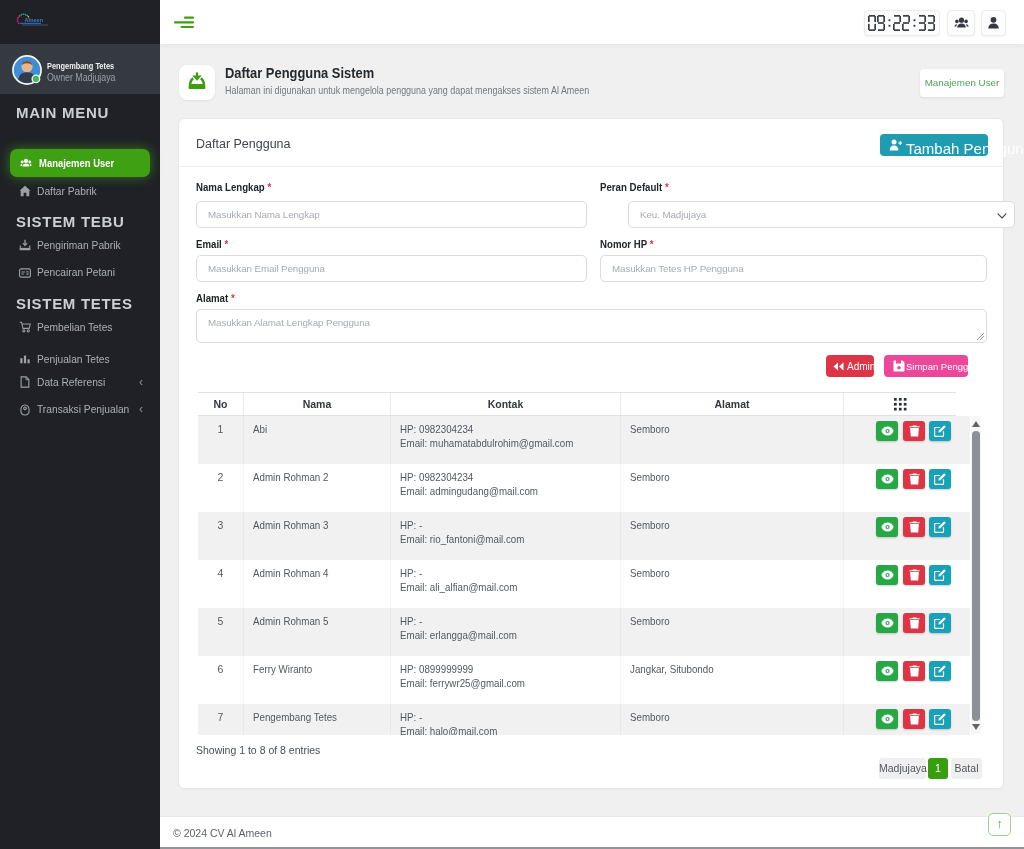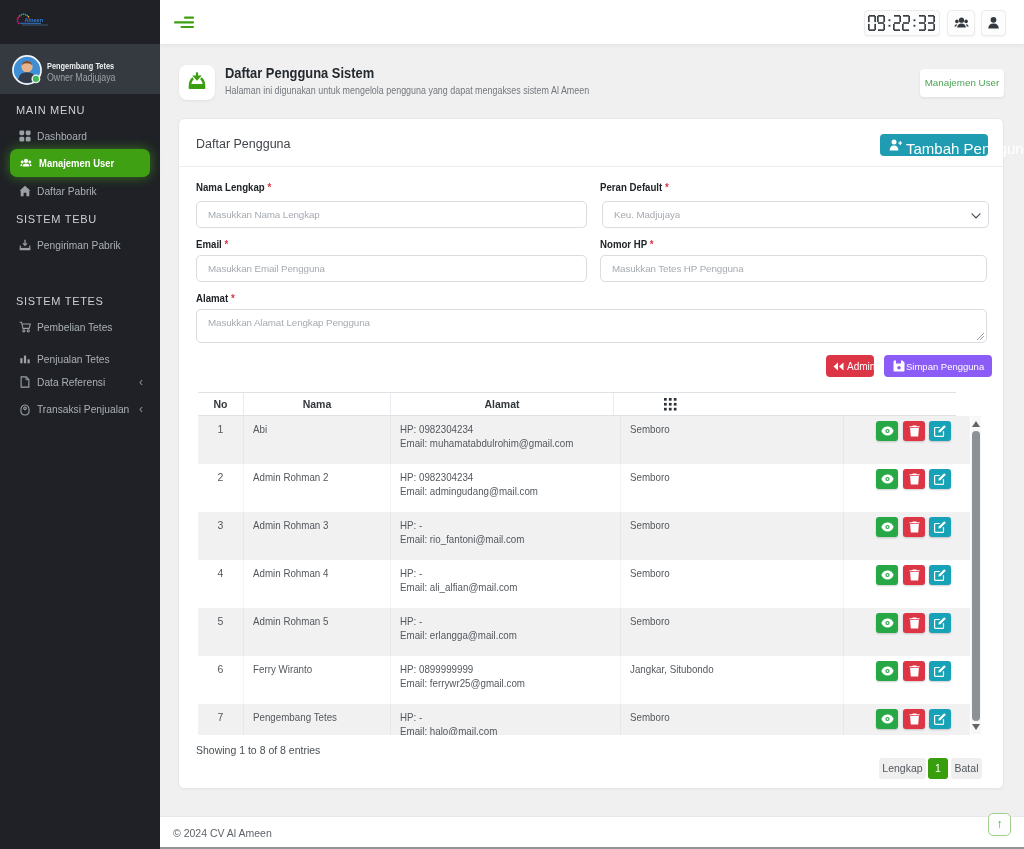--- a/index.html
+++ b/index.html
@@ -4,42 +4,42 @@
 <style>
 * { margin:0; padding:0; box-sizing:border-box; }
 html,body { width:1024px; height:849px; overflow:hidden; }
 body { font-family:"Liberation Sans", sans-serif; background:#f0f0f1; position:relative; }
 .abs { position:absolute; }
 
 #sidebar { position:absolute; left:0; top:0; width:160px; height:849px; background:#1f2126; z-index:5; }
 #profile { position:absolute; left:0; top:44px; width:160px; height:50px; background:#343a40; }
 .avatar-wrap { position:absolute; left:12px; top:11px; width:30px; height:30px; }
 .mi { position:absolute; left:0; width:160px; height:28px; }
-.mi .lab { position:absolute; left:16px; top:9px; font-size:11px; font-weight:normal; letter-spacing:.7px; color:#ccd0d3; }
+.mi .lab { position:absolute; left:16px; top:9px; font-size:15px; font-weight:bold; letter-spacing:.7px; color:#ccd0d3; }
 .mi .ico { position:absolute; left:19px; top:8px; width:12px; height:12px; }
 .mi .txt { position:absolute; left:37px; top:7.5px; font-size:11px; color:#aab0b5; white-space:nowrap; transform:scaleX(.93); transform-origin:0 0; }
 .mi .chev { position:absolute; right:17px; top:6.5px; font-size:12px; color:#8c9196; }
 .mi.active .box { position:absolute; left:10px; top:0; width:140px; height:28px; background:#3ea012; border-radius:7px; box-shadow:0 0 12px rgba(80,190,30,.55); }
 .mi.active .txt { color:#fff; font-weight:bold; transform:scaleX(.86); transform-origin:0 0; }
 
 #navbar { position:absolute; left:160px; top:0; width:864px; height:44px; background:#fff; box-shadow:0 2px 4px rgba(0,0,0,.05); z-index:3; }
 .nv-box { position:absolute; top:10px; height:26px; background:#fdfdfd; border:1px solid #ececec; border-radius:4px; box-shadow:0 1px 2px rgba(0,0,0,.05); }
 
 #hicon { position:absolute; left:179px; top:65px; width:36px; height:35px; background:#fff; border-radius:8px; box-shadow:0 1px 3px rgba(0,0,0,.07); }
 #htitle { position:absolute; left:225px; top:64px; font-size:15px; font-weight:bold; color:#24292e; transform:scaleX(.86); transform-origin:0 0; white-space:nowrap; }
 #hsub { position:absolute; left:225px; top:84px; font-size:10.5px; color:#73787d; transform:scaleX(.85); transform-origin:0 0; white-space:nowrap; }
 #hbtn { position:absolute; left:920px; top:69px; width:84px; height:28px; background:#fff; border-radius:4px; box-shadow:0 1px 3px rgba(0,0,0,.08); color:#4da455; font-size:9.8px; text-align:center; line-height:28px; }
 
 #card { position:absolute; left:178px; top:118px; width:826px; height:671px; background:#fff; border:1px solid #e7e7e8; border-radius:6px; box-shadow:0 1px 2px rgba(0,0,0,.03); }
 #card-title { position:absolute; left:196px; top:137px; font-size:12.5px; color:#40454a; }
 #divider { position:absolute; left:179px; top:166px; width:824px; height:1px; background:#ededee; }
 .btn { position:absolute; border-radius:4px; color:#fff; font-size:11px; white-space:nowrap; }
 #btn-tambah { left:880px; top:134px; width:108px; height:22px; background:#1f9cb1; font-size:10px; }
 #btn-batal { left:826px; top:355px; width:48px; height:22px; background:#dc3545; font-size:10px; }
-#btn-simpan { left:884px; top:355px; width:108px; height:22px; background:#8b5cf6; font-size:10px; }
+#btn-simpan { left:884px; top:355px; width:84px; height:22px; background:#ec4899; font-size:10px; }
 .lbl { position:absolute; font-size:10.5px; font-weight:bold; color:#212529; transform:scaleX(.92); transform-origin:0 0; white-space:nowrap; }
 .lbl b { color:#dc3545; }
 .inp { position:absolute; background:#fff; border:1px solid #d9dce0; border-radius:5px; font-size:9.8px; letter-spacing:-.1px; color:#a6abb1; padding-left:11px; display:flex; align-items:center; }
 
 #thead { position:absolute; left:198px; top:392px; width:758px; height:24px; border-top:1px solid #dee2e6; border-bottom:1px solid #dee2e6; display:flex; }
 #thead .th { font-size:10.5px; font-weight:bold; color:#33383d; text-align:center; line-height:23px; border-left:1px solid #e9ecef; }
 #thead .th:first-child { border-left:none; }
 #tbody { position:absolute; left:198px; top:416px; width:772px; height:319px; overflow:hidden; }
 .tr { position:absolute; left:0; width:772px; height:48px; }
 .tr.odd { background:#f1f1f2; }
@@ -82,31 +82,20 @@
         <circle cx="25.5" cy="25.5" r="4" fill="#3fba54" stroke="#eef1f4" stroke-width="1.5"></circle>
       </svg>
     </div>
     <div class="abs" style="left:47px;top:16.5px;font-size:9px;font-weight:bold;color:#eef0f2;transform:scaleX(.82);transform-origin:0 0;white-space:nowrap">Pengembang Tetes</div>
     <div class="abs" style="left:47px;top:27.5px;font-size:10px;color:#9aa0a6;transform:scaleX(.88);transform-origin:0 0;white-space:nowrap">Owner Madjujaya</div>
   </div>
 
   <div class="mi" style="top:95px">
       <div class="lab">MAIN MENU</div>
     </div>
-  <div class="mi" style="top:122px">
-    <svg class="ico" viewBox="0 0 14 14">
-        <g fill="#9aa0a6">
-          <rect x="0.5" y="0.5" width="5.6" height="5.6" rx="1.6"></rect>
-          <rect x="7.9" y="0.5" width="5.6" height="5.6" rx="1.6"></rect>
-          <rect x="0.5" y="7.9" width="5.6" height="5.6" rx="1.6"></rect>
-          <rect x="7.9" y="7.9" width="5.6" height="5.6" rx="1.6"></rect>
-        </g>
-      </svg>
-    <div class="txt">Dashboard</div>
-  </div>
   <div class="mi active" style="top:149px">
     <div class="box"></div>
     <svg class="ico" style="left:20px" viewBox="0 0 14 14">
         <g fill="#fff">
           <circle cx="7" cy="4.6" r="2.5"></circle>
           <circle cx="2.6" cy="5.9" r="1.7"></circle>
           <circle cx="11.4" cy="5.9" r="1.7"></circle>
           <path d="M7 7.6 Q10.6 7.6 11.2 11.2 L2.8 11.2 Q3.4 7.6 7 7.6Z"></path>
           <path d="M0.2 10.4 Q0.8 8 2.9 8 Q2.3 9.3 2.2 10.4Z"></path>
           <path d="M13.8 10.4 Q13.2 8 11.1 8 Q11.7 9.3 11.8 10.4Z"></path>
@@ -126,20 +115,31 @@
   <div class="mi" style="top:231px">
     <svg class="ico" viewBox="0 0 14 14">
         <g fill="none" stroke="#9aa0a6" stroke-width="1.3">
           <path d="M1.5 7.5 L1.5 12.5 L12.5 12.5 L12.5 7.5"></path>
           <path d="M7 1 L7 7.2" stroke-width="1.5"></path>
           <path d="M4.6 4.8 L7 7.4 L9.4 4.8" fill="none"></path>
         </g>
         <rect x="1" y="10.4" width="12" height="2.4" fill="#9aa0a6"></rect>
       </svg>
     <div class="txt">Pengiriman Pabrik</div>
+  </div>
+  <div class="mi" style="top:258.5px">
+    <svg class="ico" viewBox="0 0 14 14">
+        <g stroke="#9aa0a6" fill="none">
+          <rect x="0.7" y="2.2" width="12.6" height="9.6" rx="1.6" stroke-width="1.3"></rect>
+          <path d="M3 5.8 L7 5.8 M3 8.2 L5.6 8.2" stroke-width="1.2"></path>
+          <rect x="8.6" y="5" width="2.6" height="1.4" fill="#9aa0a6" stroke="none"></rect>
+          <rect x="8.6" y="7.6" width="2.6" height="1.4" fill="#9aa0a6" stroke="none"></rect>
+        </g>
+      </svg>
+    <div class="txt">Pencairan Petani</div>
   </div>
   <div class="mi" style="top:286px">
       <div class="lab">SISTEM TETES</div>
     </div>
   <div class="mi" style="top:313px">
     <svg class="ico" viewBox="0 0 14 14">
         <g fill="none" stroke="#9aa0a6" stroke-width="1.2">
           <path d="M0.8 1.4 L3 1.4 L4.6 8.6 L11.8 8.6 L13.2 3.4 L3.6 3.4"></path>
           <circle cx="5.6" cy="11.4" r="1.3"></circle>
           <circle cx="10.8" cy="11.4" r="1.3"></circle>
@@ -279,21 +279,21 @@
   <span class="abs" style="left:26px;top:6px;font-size:15px">Tambah Pengguna</span>
 </div>
 
 <div class="lbl" style="left:196px;top:181px">Nama Lengkap <b>*</b></div>
 <div class="lbl" style="left:600px;top:181px">Peran Default <b>*</b></div>
 <div class="lbl" style="left:196px;top:238px">Email <b>*</b></div>
 <div class="lbl" style="left:600px;top:238px">Nomor HP <b>*</b></div>
 <div class="lbl" style="left:196px;top:292px">Alamat <b>*</b></div>
 
 <div class="inp" style="left:196px;top:201px;width:391px;height:27px">Masukkan Nama Lengkap</div>
-<div class="inp" style="left:602px;top:201px;width:387px;height:27px">Keu. Madjujaya
+<div class="inp" style="left:628px;top:201px;width:387px;height:27px">Keu. Madjujaya
   <svg class="abs" style="right:7px;top:11px" width="10" height="6" viewBox="0 0 10 6">
       <path d="M1 0.8 L5 4.8 L9 0.8" fill="none" stroke="#454b51" stroke-width="1.2" stroke-linecap="round"></path>
     </svg>
 </div>
 <div class="inp" style="left:196px;top:255px;width:391px;height:27px">Masukkan Email Pengguna</div>
 <div class="inp" style="left:600px;top:255px;width:387px;height:27px">Masukkan Tetes HP Pengguna</div>
 <div class="inp" style="left:196px;top:309px;width:791px;height:34px;align-items:flex-start;padding-top:7px">Masukkan Alamat Lengkap Pengguna
   <svg class="abs" style="right:2px;bottom:2px" width="7" height="7" viewBox="0 0 7 7">
       <g stroke="#9aa0a6" stroke-width="1">
         <path d="M0 7 L7 0 M3 7 L7 3"></path>
@@ -313,20 +313,21 @@
 <div class="btn" id="btn-simpan">
   <svg class="abs" style="left:9px;top:5px" width="12" height="12" viewBox="0 0 12 12">
       <path fill="#fff" d="M1.5 0.5 L9.4 0.5 L11.5 2.6 L11.5 10.5 Q11.5 11.5 10.5 11.5 L1.5 11.5 Q0.5 11.5 0.5 10.5 L0.5 1.5 Q0.5 0.5 1.5 0.5 Z M3 0.5 L3 3.6 L8 3.6 L8 0.5 Z M6 6 A1.8 1.8 0 1 0 6 9.6 A1.8 1.8 0 1 0 6 6 Z" fill-rule="evenodd"></path>
     </svg>
   <span class="abs" style="left:22px;top:6px;font-size:9.5px">Simpan Pengguna</span>
 </div>
 
 <div id="thead">
   <div class="th" style="width:45px">No</div>
   <div class="th" style="width:147px">Nama</div>
+  <div class="th" style="width:230px">Kontak</div>
   <div class="th" style="width:223px">Alamat</div>
   <div class="th" style="width:113px"><svg style="margin-top:5px" width="13" height="13" viewBox="0 0 13 13">
         <g fill="#2b3136">
           <rect x="0" y="0" width="2.7" height="2.7"></rect>
           <rect x="4.9" y="0" width="2.7" height="2.7"></rect>
           <rect x="9.8" y="0" width="2.7" height="2.7"></rect>
           <rect x="0" y="4.9" width="2.7" height="2.7"></rect>
           <rect x="4.9" y="4.9" width="2.7" height="2.7"></rect>
           <rect x="9.8" y="4.9" width="2.7" height="2.7"></rect>
           <rect x="0" y="9.8" width="2.7" height="2.7"></rect>
@@ -577,21 +578,21 @@
     </div>
   </div>
 
 <div class="abs" style="left:971px;top:416px;width:10px;height:318px;background:#f7f7f7">
   <div class="abs" style="left:1px;top:5px;width:0;height:0;border-left:4px solid transparent;border-right:4px solid transparent;border-bottom:6px solid #606468"></div>
   <div class="abs" style="left:1px;top:15px;width:8px;height:290px;background:#8d9095;border-radius:4px"></div>
   <div class="abs" style="left:1px;top:308px;width:0;height:0;border-left:4px solid transparent;border-right:4px solid transparent;border-top:6px solid #606468"></div>
 </div>
 
 <div class="abs" style="left:196px;top:744px;font-size:10.5px;color:#494f54">Showing 1 to 8 of 8 entries</div>
-<div class="abs" style="left:879px;top:758px;width:47px;height:21px;background:#efeff0;border-radius:3px;font-size:10.5px;color:#52575c;text-align:center;line-height:21px">Lengkap</div>
+<div class="abs" style="left:879px;top:758px;width:47px;height:21px;background:#efeff0;border-radius:3px;font-size:10.5px;color:#52575c;text-align:center;line-height:21px">Madjujaya</div>
 <div class="abs" style="left:928px;top:758px;width:20px;height:21px;background:#389e0d;border-radius:3px;font-size:10.5px;color:#fff;text-align:center;line-height:21px">1</div>
 <div class="abs" style="left:951px;top:758px;width:31px;height:21px;background:#efeff0;border-radius:3px;font-size:10.5px;color:#52575c;text-align:center;line-height:21px">Batal</div>
 <div id="footer">
     <div class="txt">© 2024 CV Al Ameen</div>
   </div>
 <div class="abs" style="left:160px;top:847px;width:864px;height:2px;background:#919398"></div>
 
 <div class="abs" style="left:988px;top:813px;width:23px;height:23px;background:#fdfdfd;border:1.2px solid #9ecf8c;border-radius:5px;color:#46a33c;font-size:12px;text-align:center;line-height:21px">↑</div>
 
 </body></html>

